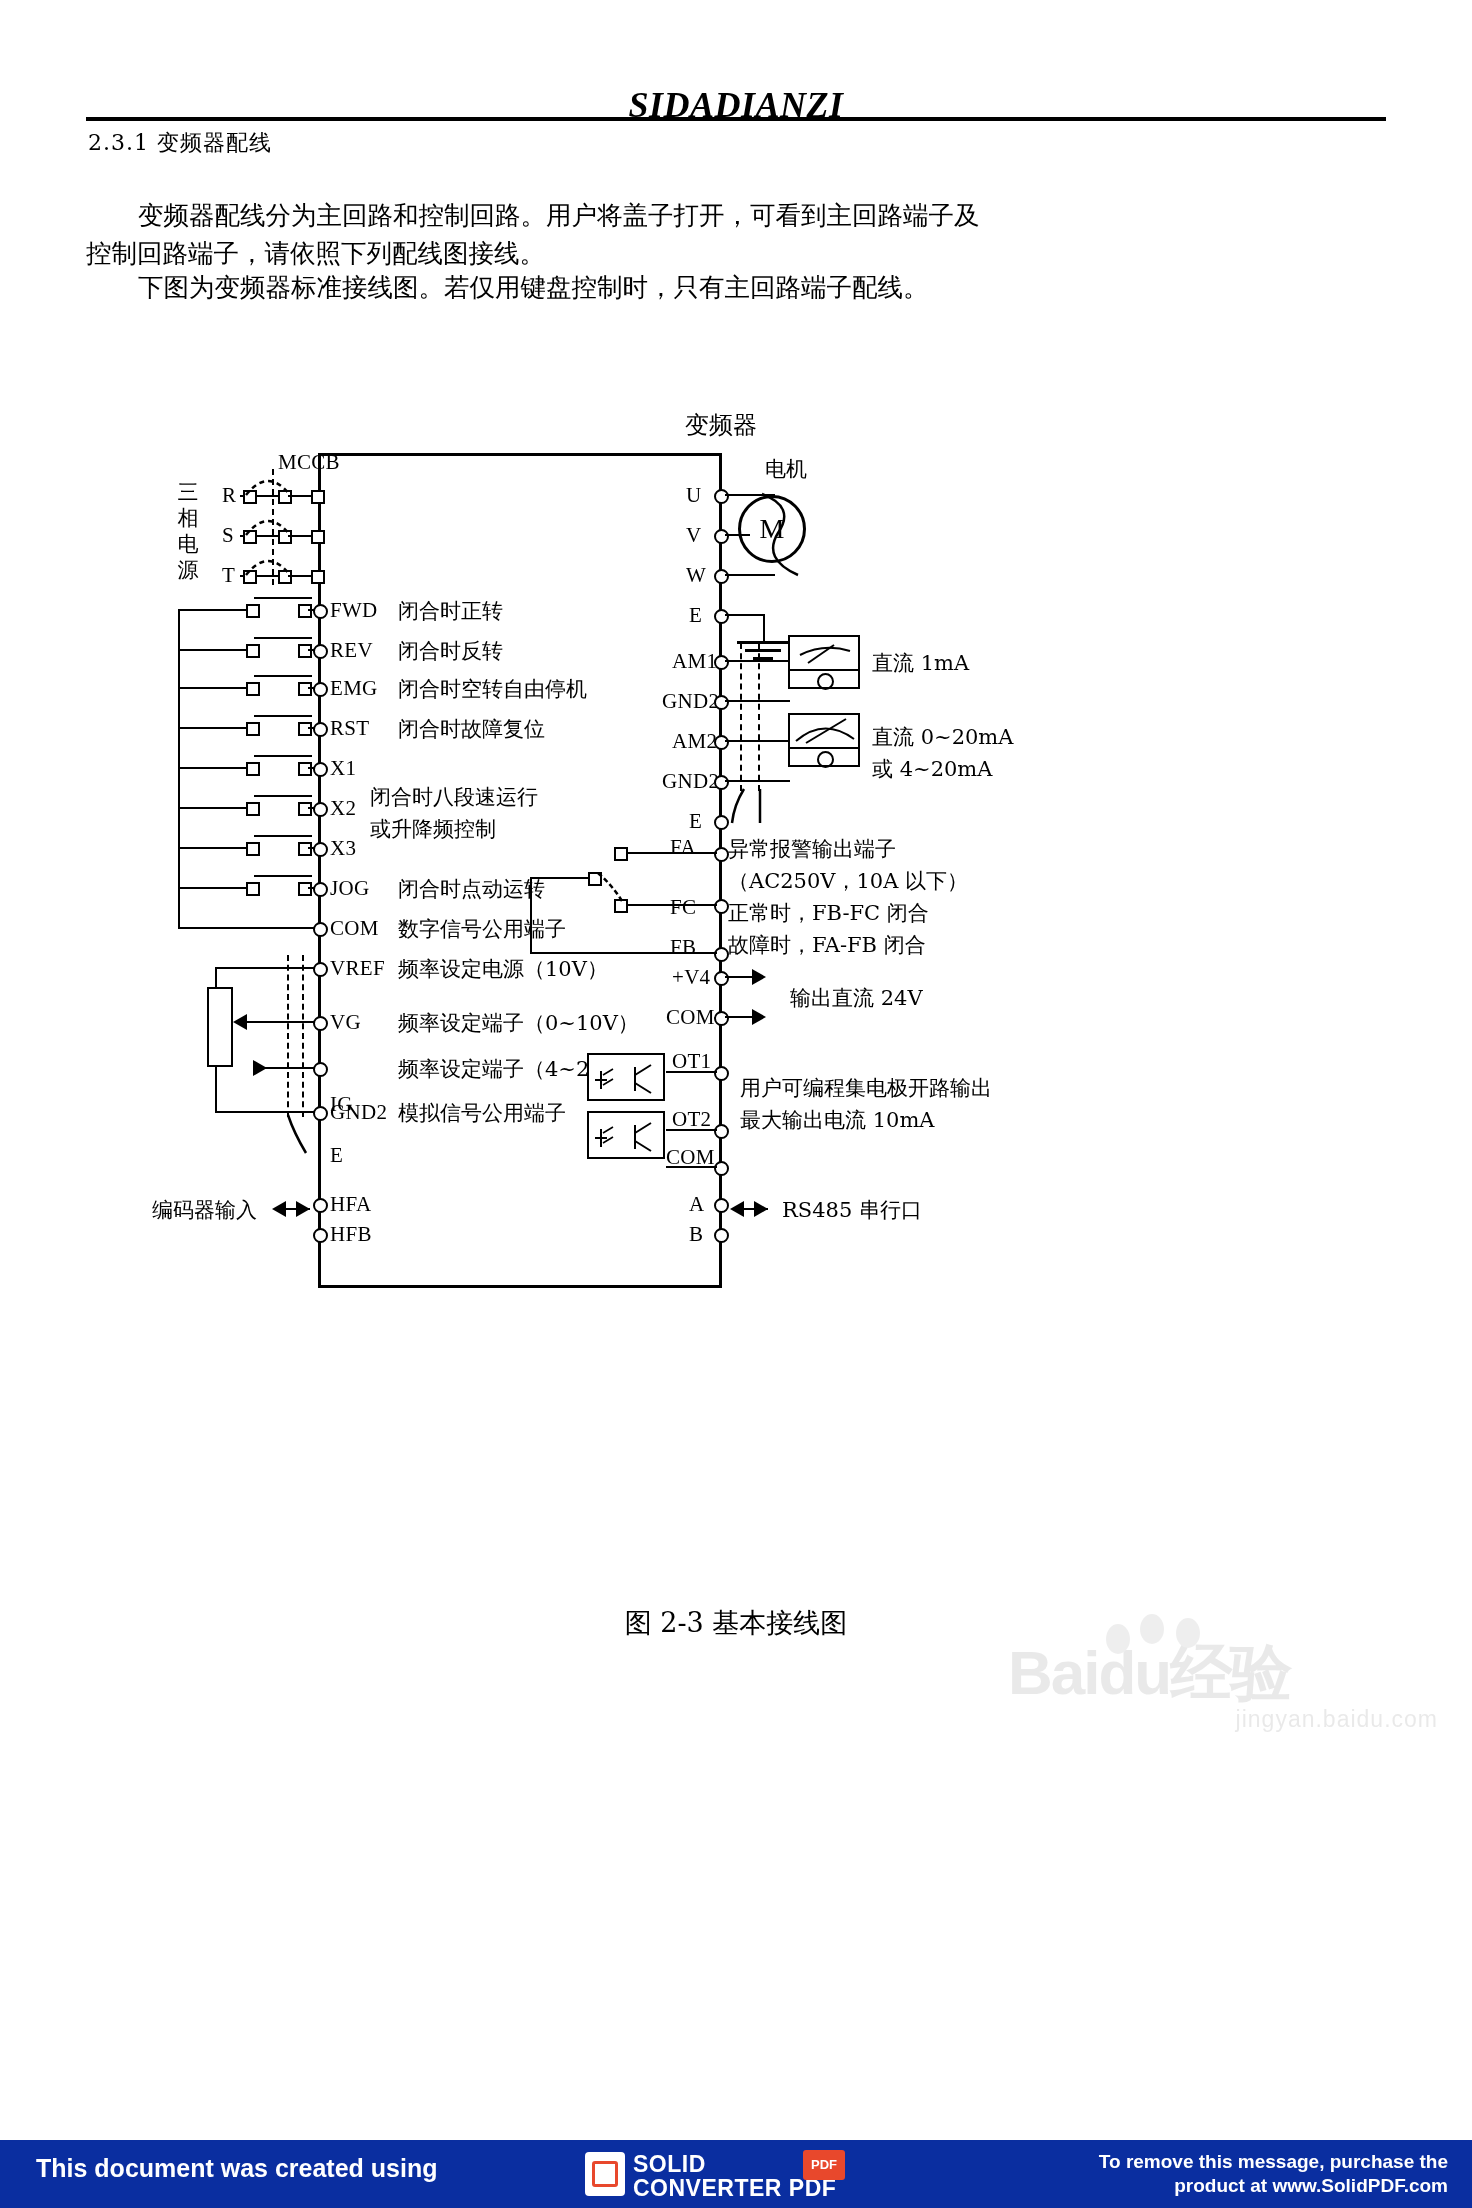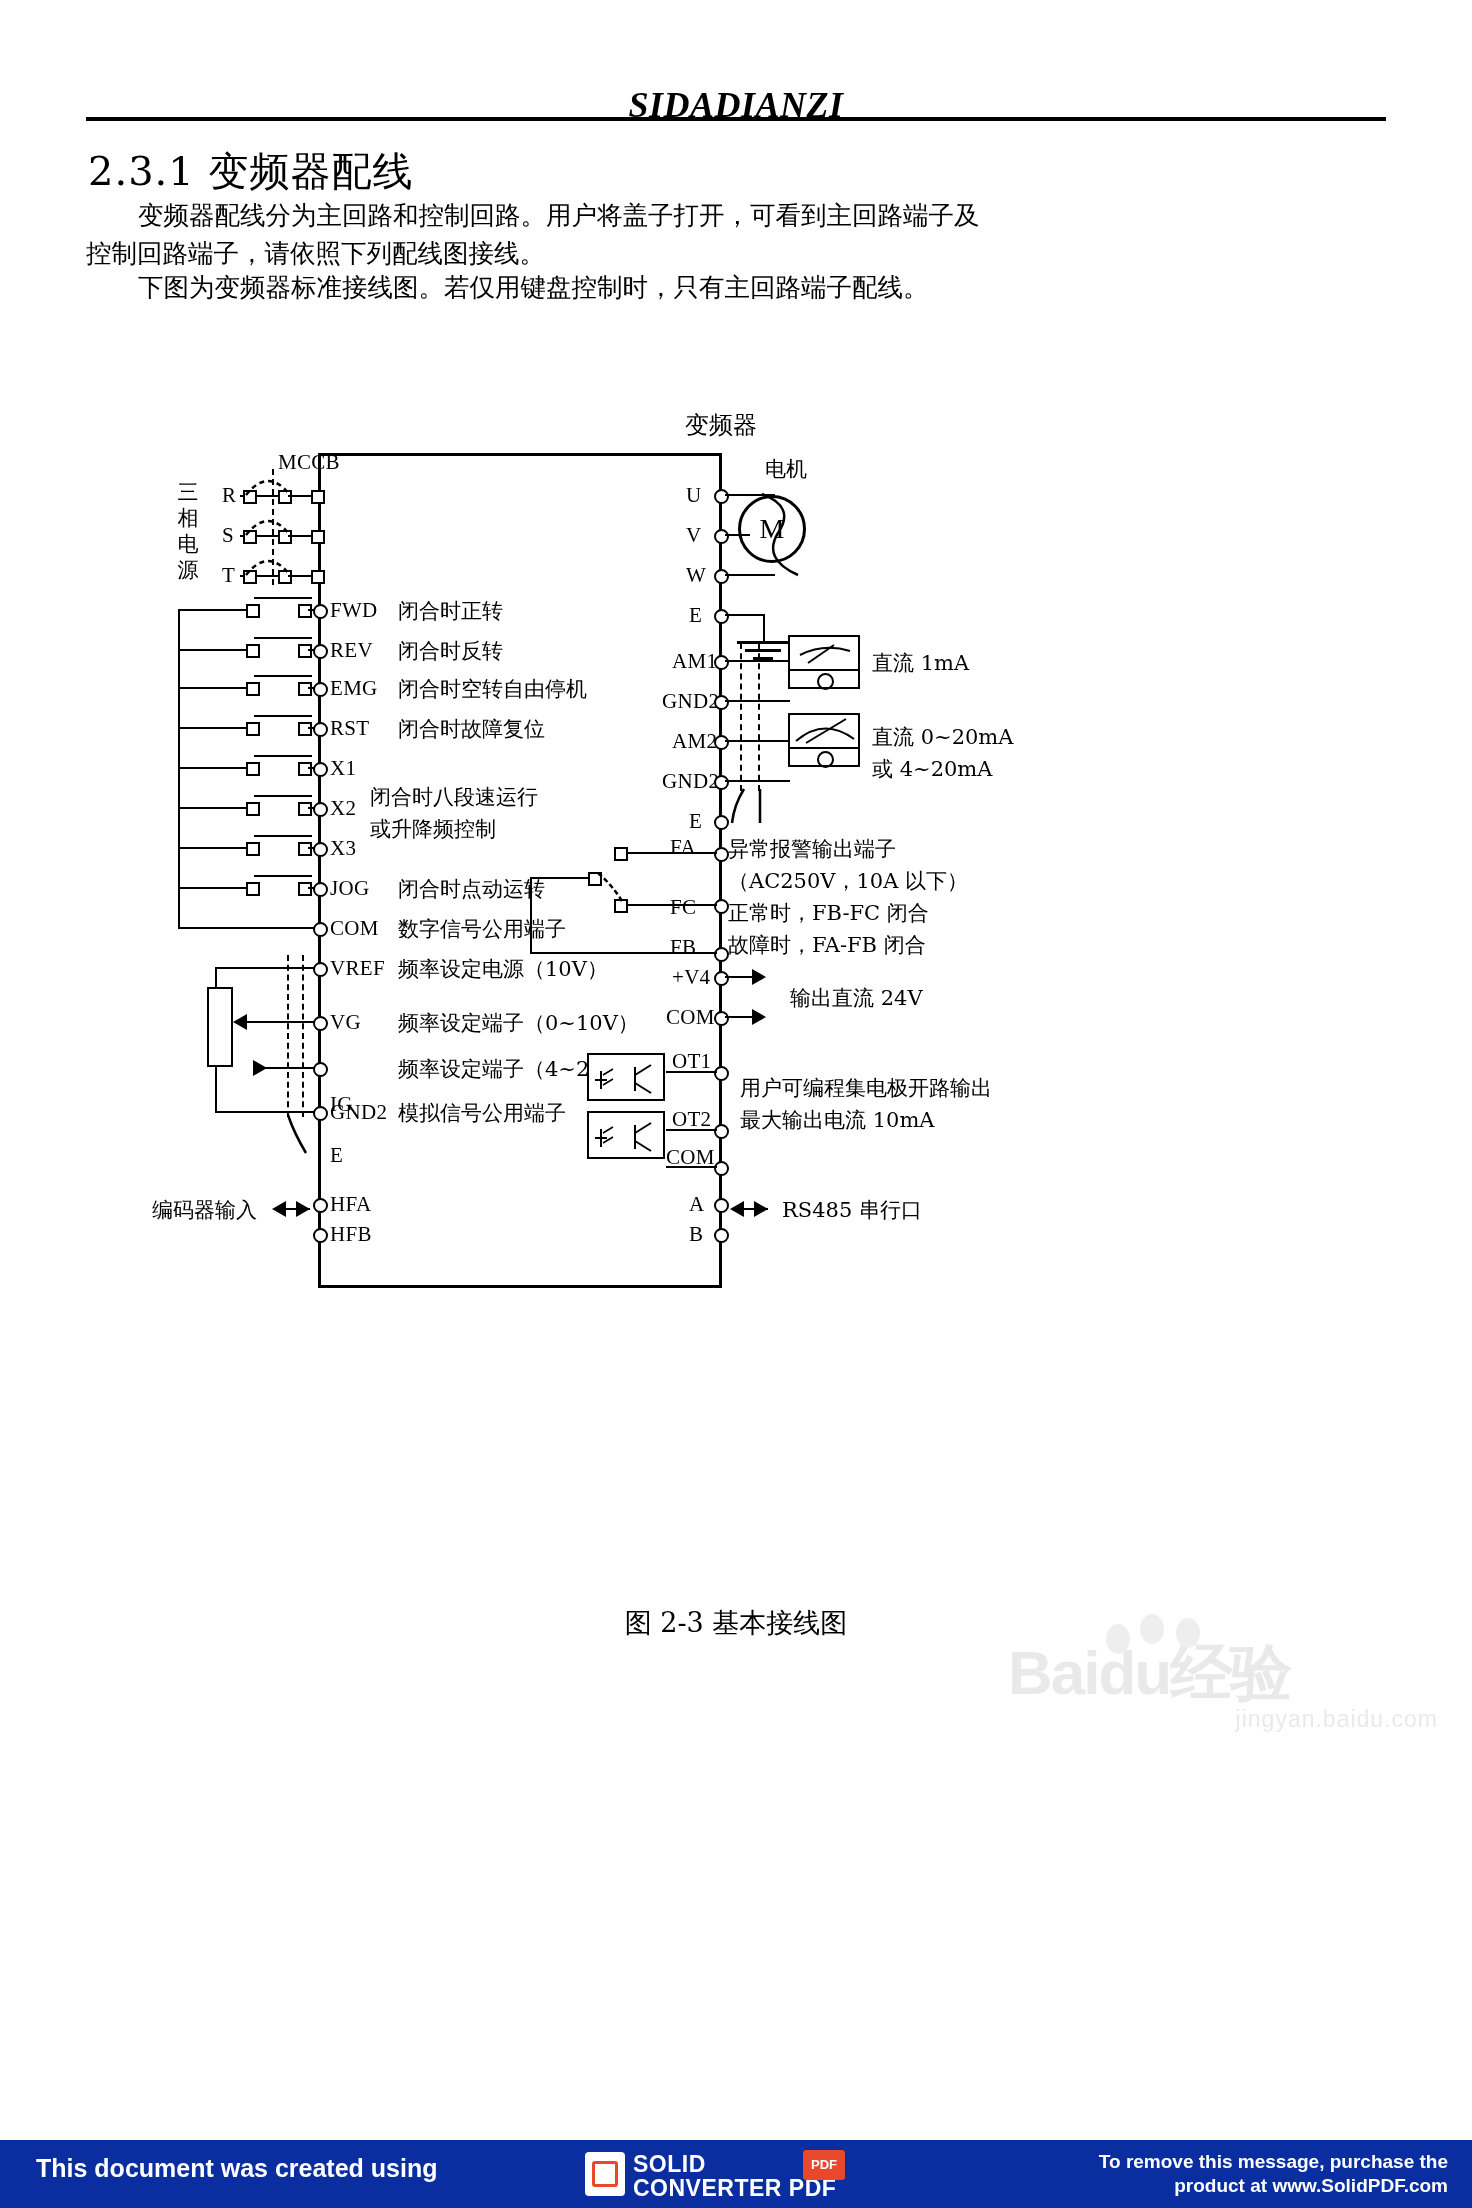--- a/index.html
+++ b/index.html
@@ -20,23 +20,23 @@
     font-style:italic; font-weight:bold;
     font-size:36px; letter-spacing:.5px; color:#000;
   }
   .hdr-rule {
     position:absolute; left:86px; top:117px; width:1300px; height:4px;
     background:#000;
   }
 
   
   .sec-head {
-    position:absolute; left:88px; top:144px;
+    position:absolute; left:88px; top:128px;
     font-family:"DejaVu Serif", serif;
-    font-size:40px; color:#000; letter-spacing:1px;
+    font-size:22px; color:#000; letter-spacing:1px;
   }
   .para {
     position:absolute; left:86px; width:1300px;
     font-size:25.5px; line-height:38px; color:#000;
     font-family:"DejaVu Serif", serif;
   }
   .p1 { top:196px; }
   .p2 { top:268px; }
   .ind { display:inline-block; width:52px; }
 

